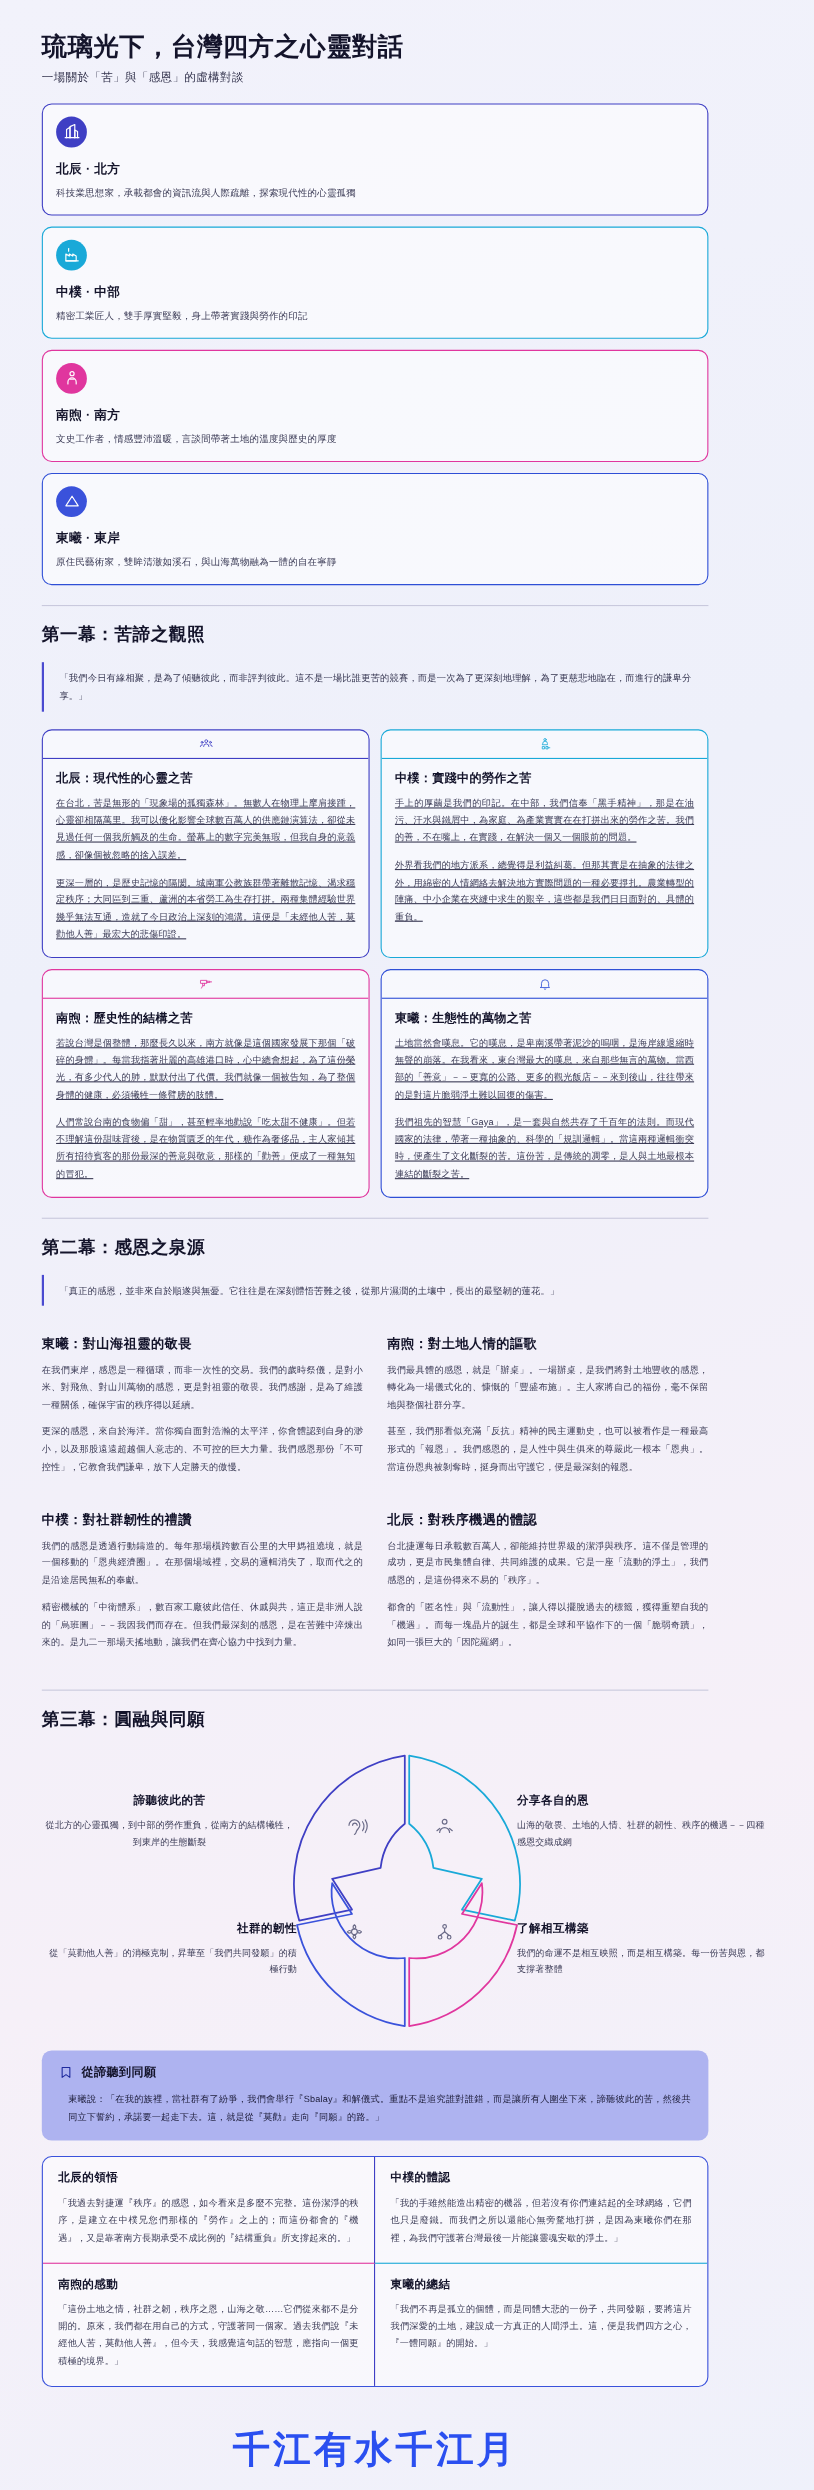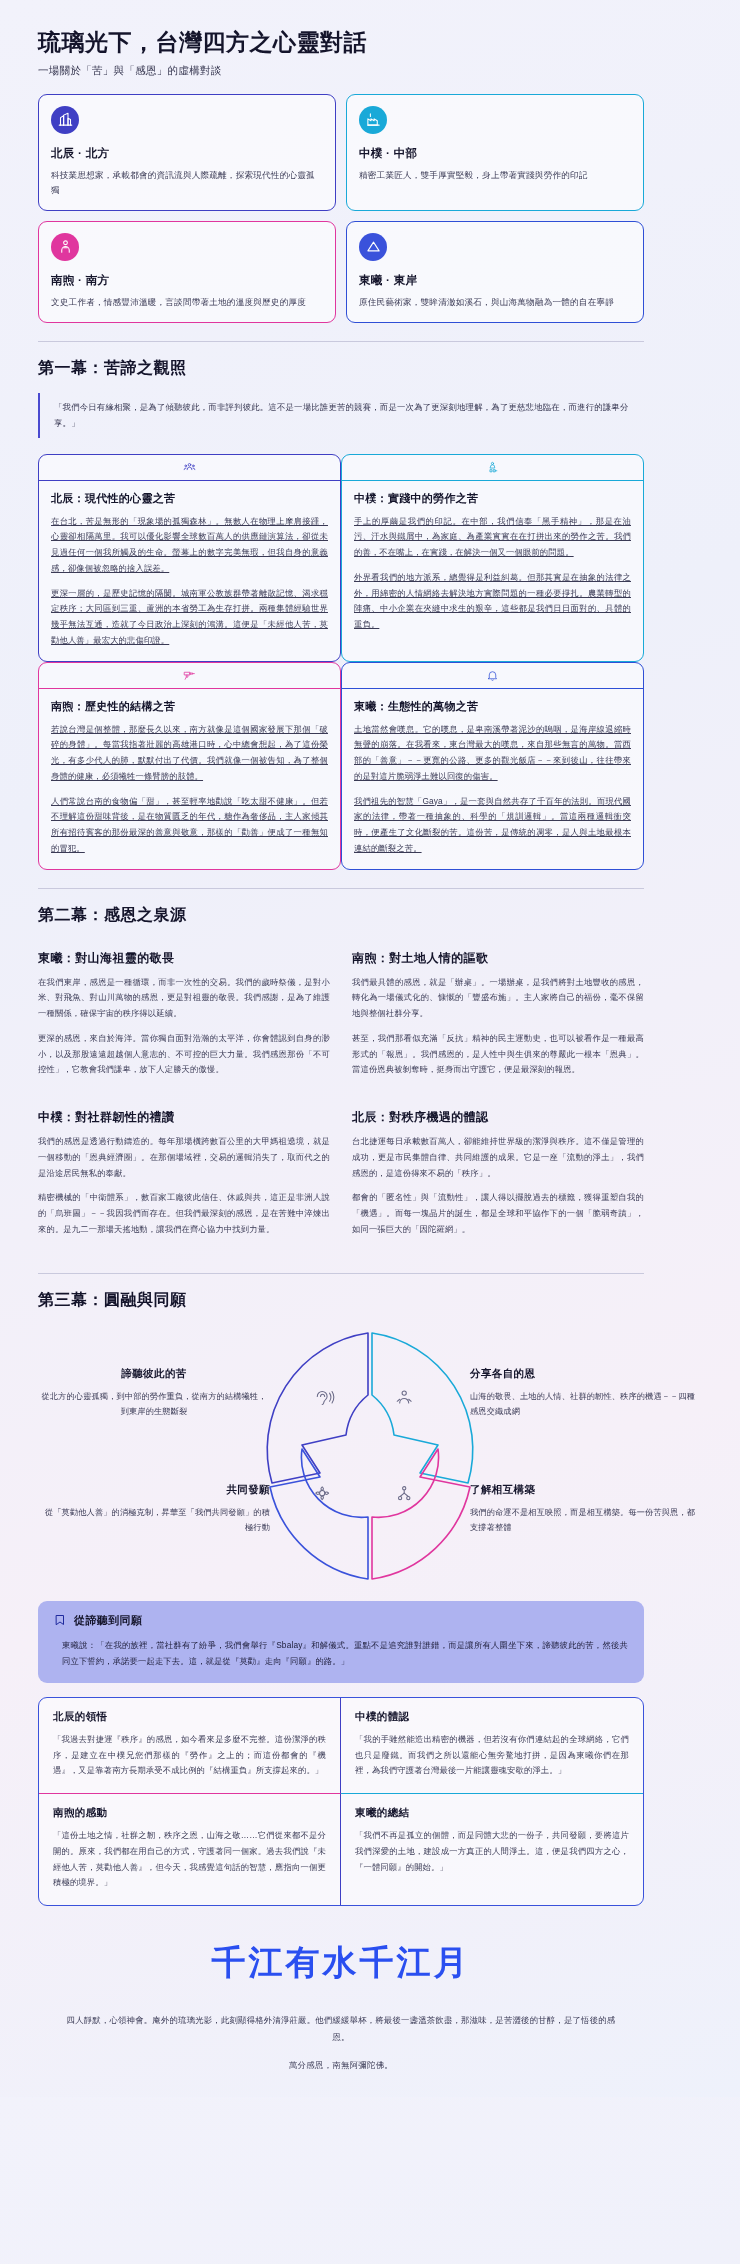--- a/index.html
+++ b/index.html
@@ -25,21 +25,21 @@
   .doc-sub {
     font-size: 10.5px;
     color:#33334d;
     margin: 0 0 16px 0;
     letter-spacing:.3px;
   }
 
   
   .persona-grid {
     display:grid;
-    grid-template-columns: 1fr 1fr;
+    grid-template-columns: 1fr;
     gap: 10px 10px;
   }
   .persona-card {
     border-radius: 9px;
     background: rgba(255,255,255,.55);
     padding: 11px 12px 12px 12px;
     min-height: 92px;
   }
   .pc-north { border:1.2px solid #3f3fc4; }
   .pc-central { border:1.2px solid #19a9d8; }
@@ -85,21 +85,21 @@
     border-left: 2.5px solid #4a4ad0;
     padding: 6px 0 6px 14px;
     margin: 0 0 16px 0;
   }
   .quote-block p {
     margin:0; font-size:8.4px; line-height:1.95; color:#34344f; letter-spacing:.2px;
   }
 
   
   .act1-grid {
-    display:grid; grid-template-columns: 1fr 1fr; gap: 0;
+    display:grid; grid-template-columns: 1fr 1fr; gap: 10px;
   }
   .topic-card {
     border-radius: 9px;
     background: rgba(255,255,255,.5);
     overflow:hidden;
   }
   .tc-north { border:1.2px solid #3f3fc4; }
   .tc-central { border:1.2px solid #19a9d8; }
   .tc-south { border:1.2px solid #e0369e; }
   .tc-east { border:1.2px solid #2f4fd6; }
@@ -337,20 +337,23 @@
         <p>土地當然會嘆息。它的嘆息，是卑南溪帶著泥沙的嗚咽，是海岸線退縮時無聲的崩落。在我看來，東台灣最大的嘆息，來自那些無言的萬物。當西部的「善意」－－更寬的公路、更多的觀光飯店－－來到後山，往往帶來的是對這片脆弱淨土難以回復的傷害。</p>
         <p>我們祖先的智慧「Gaya」，是一套與自然共存了千百年的法則。而現代國家的法律，帶著一種抽象的、科學的「規訓邏輯」。當這兩種邏輯衝突時，便產生了文化斷裂的苦。這份苦，是傳統的凋零，是人與土地最根本連結的斷裂之苦。</p>
       </div>
     </div>
 
   </div>
 
   <div class="rule"></div>
 
   <h2 class="act-title">第二幕：感恩之泉源</h2>
+  <div class="quote-block">
+    <p>「真正的感恩，並非來自於順遂與無憂。它往往是在深刻體悟苦難之後，從那片濕潤的土壤中，長出的最堅韌的蓮花。」</p>
+  </div>
 
   <div class="act2-grid">
 
     <div class="plain-block">
       <div class="plain-title">東曦：對山海祖靈的敬畏</div>
       <p>在我們東岸，感恩是一種循環，而非一次性的交易。我們的歲時祭儀，是對小米、對飛魚、對山川萬物的感恩，更是對祖靈的敬畏。我們感謝，是為了維護一種關係，確保宇宙的秩序得以延續。</p>
       <p>更深的感恩，來自於海洋。當你獨自面對浩瀚的太平洋，你會體認到自身的渺小，以及那股遠遠超越個人意志的、不可控的巨大力量。我們感恩那份「不可控性」，它教會我們謙卑，放下人定勝天的傲慢。</p>
     </div>
 
     <div class="plain-block">
@@ -425,21 +428,21 @@
       <div class="quad-title">諦聽彼此的苦</div>
       <div class="quad-desc">從北方的心靈孤獨，到中部的勞作重負，從南方的結構犧牲，到東岸的生態斷裂</div>
     </div>
 
     <div class="quad-label q-tr">
       <div class="quad-title">分享各自的恩</div>
       <div class="quad-desc">山海的敬畏、土地的人情、社群的韌性、秩序的機遇－－四種感恩交織成網</div>
     </div>
 
     <div class="quad-label q-bl">
-      <div class="quad-title">共同發願</div>
+      <div class="quad-title">社群的韌性</div>
       <div class="quad-desc">從「莫勸他人善」的消極克制，昇華至「我們共同發願」的積極行動</div>
     </div>
 
     <div class="quad-label q-br">
       <div class="quad-title">了解相互構築</div>
       <div class="quad-desc">我們的命運不是相互映照，而是相互構築。每一份苦與恩，都支撐著整體</div>
     </div>
 
   </div>
 

